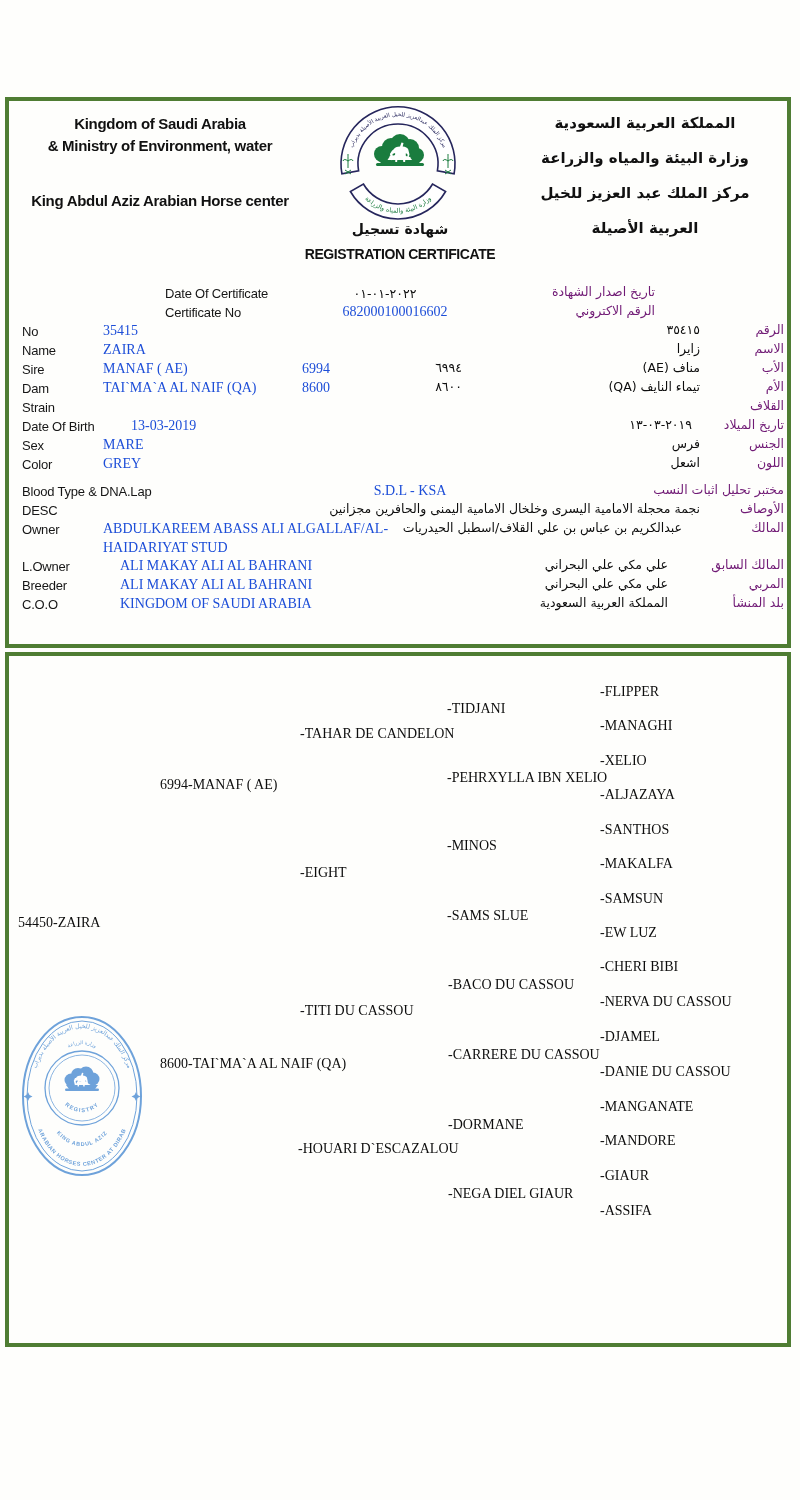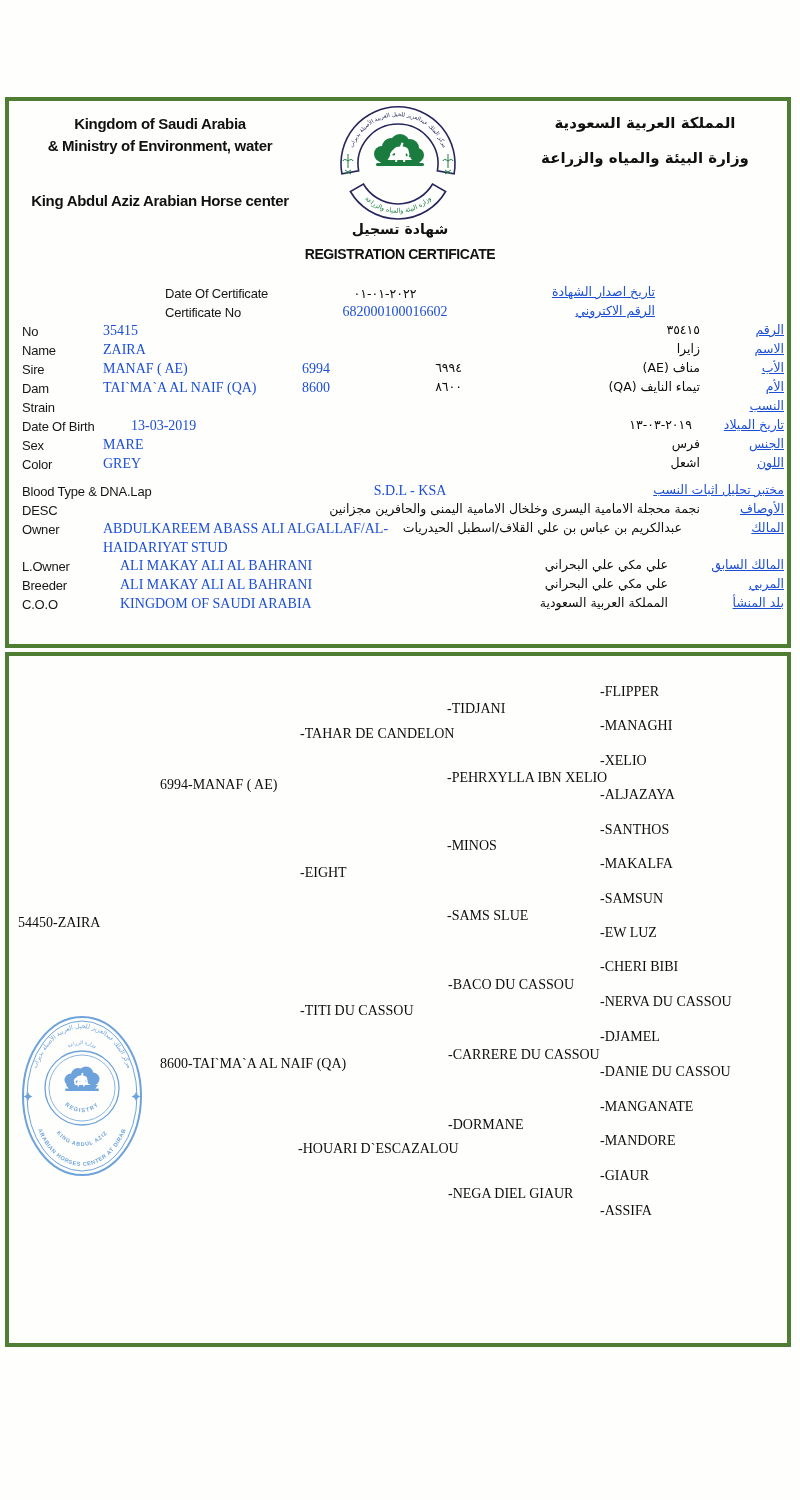--- a/index.html
+++ b/index.html
@@ -4,21 +4,21 @@
 <style>
   html,body{margin:0;padding:0;background:#ffffff;}
   .page{position:relative;width:800px;height:1500px;background:#fefefc;overflow:hidden;
         font-family:"Liberation Sans",sans-serif;color:#111;}
   .abs{position:absolute;}
   .box{position:absolute;border:4px solid #4f7d33;background:transparent;}
   .lbl{font-size:13px;letter-spacing:-0.2px;color:#161616;white-space:nowrap;}
   .val{font-family:"Liberation Serif",serif;font-size:14px;color:#1d4ed8;white-space:nowrap;}
   .ar{font-family:"DejaVu Sans",sans-serif;font-size:12.5px;direction:rtl;unicode-bidi:plaintext;
       color:#0d0d0d;white-space:nowrap;}
-  .arlbl{font-family:"DejaVu Sans",sans-serif;font-size:12.5px;direction:rtl;color:#1d4ed8;white-space:nowrap;text-decoration:underline;}
+  .arlbl{font-family:"DejaVu Sans",sans-serif;font-size:12.5px;direction:rtl;color:#701a75;white-space:nowrap;}
   .ltr{direction:ltr;unicode-bidi:embed;}
   .ped{font-family:"Liberation Serif",serif;font-size:14px;color:#0d0d0d;white-space:nowrap;}
   .hdr-en{font-size:15px;font-weight:600;letter-spacing:-0.3px;line-height:22px;text-align:center;}
   .hdr-ar{font-family:"DejaVu Sans",sans-serif;font-size:15px;font-weight:bold;direction:rtl;
           text-align:center;line-height:35px;}
   .cert-ar{font-family:"DejaVu Sans",sans-serif;font-size:14px;font-weight:bold;direction:rtl;text-align:center;}
   .cert-en{font-size:14px;font-weight:bold;letter-spacing:-0.4px;text-align:center;}
   .ctr{text-align:center;}
 </style>
 </head>
@@ -32,20 +32,21 @@
 
   <div class="abs hdr-en" style="left:30px;top:113px;width:260px;">
     <div>Kingdom of Saudi Arabia</div>
     <div>&amp; Ministry of Environment, water</div>
   </div>
   <div class="abs hdr-en" style="left:10px;top:190px;width:300px;">King Abdul Aziz Arabian Horse center</div>
 
   <div class="abs hdr-ar" style="right:35px;top:106px;width:240px;">
     <div>المملكة العربية السعودية</div>
     <div>وزارة البيئة والمياه والزراعة</div>
+    <div>مركز الملك عبد العزيز للخيل العربية الأصيلة</div>
   </div>
 
   <svg class="abs" style="left:338px;top:102px;" width="120" height="130" viewBox="0 0 120 130">
     <defs>
       <path id="arcTopText" d="M 13.6 74.4 A 48 48 0 1 1 106.4 74.4" fill="none"></path>
       <path id="arcBotText" d="M 17.8 84.5 A 47 47 0 0 0 102.2 84.5" fill="none"></path>
     </defs>
 
     <path d="M 3.9 71.9 A 57 57 0 1 1 116.1 71.9 L 99.4 68.9 A 40 40 0 1 0 20.6 68.9 Z" fill="#ffffff" stroke="#26265c" stroke-width="1.6"></path>
 
@@ -107,21 +108,21 @@
   <div class="abs arlbl" style="right:16px;top:360px;">الأب</div>
 
   <div class="abs lbl" style="left:22px;top:381px;">Dam</div>
   <div class="abs val" style="left:103px;top:380px;">TAI`MA`A AL NAIF (QA)</div>
   <div class="abs val" style="left:302px;top:380px;">8600</div>
   <div class="abs ar" style="right:338px;top:379px;">٨٦٠٠</div>
   <div class="abs ar" style="right:100px;top:379px;">تيماء النايف (QA)</div>
   <div class="abs arlbl" style="right:16px;top:379px;">الأم</div>
 
   <div class="abs lbl" style="left:22px;top:400px;">Strain</div>
-  <div class="abs arlbl" style="right:16px;top:398px;">النسب</div>
+  <div class="abs arlbl" style="right:16px;top:398px;">القلاف</div>
 
   <div class="abs lbl" style="left:22px;top:419px;">Date Of Birth</div>
   <div class="abs val" style="left:131px;top:418px;">13-03-2019</div>
   <div class="abs ar ltr" style="right:108px;top:417px;">٢٠١٩-٠٣-١٣</div>
   <div class="abs arlbl" style="right:16px;top:417px;">تاريخ الميلاد</div>
 
   <div class="abs lbl" style="left:22px;top:438px;">Sex</div>
   <div class="abs val" style="left:103px;top:437px;">MARE</div>
   <div class="abs ar" style="right:100px;top:436px;">فرس</div>
   <div class="abs arlbl" style="right:16px;top:436px;">الجنس</div>

